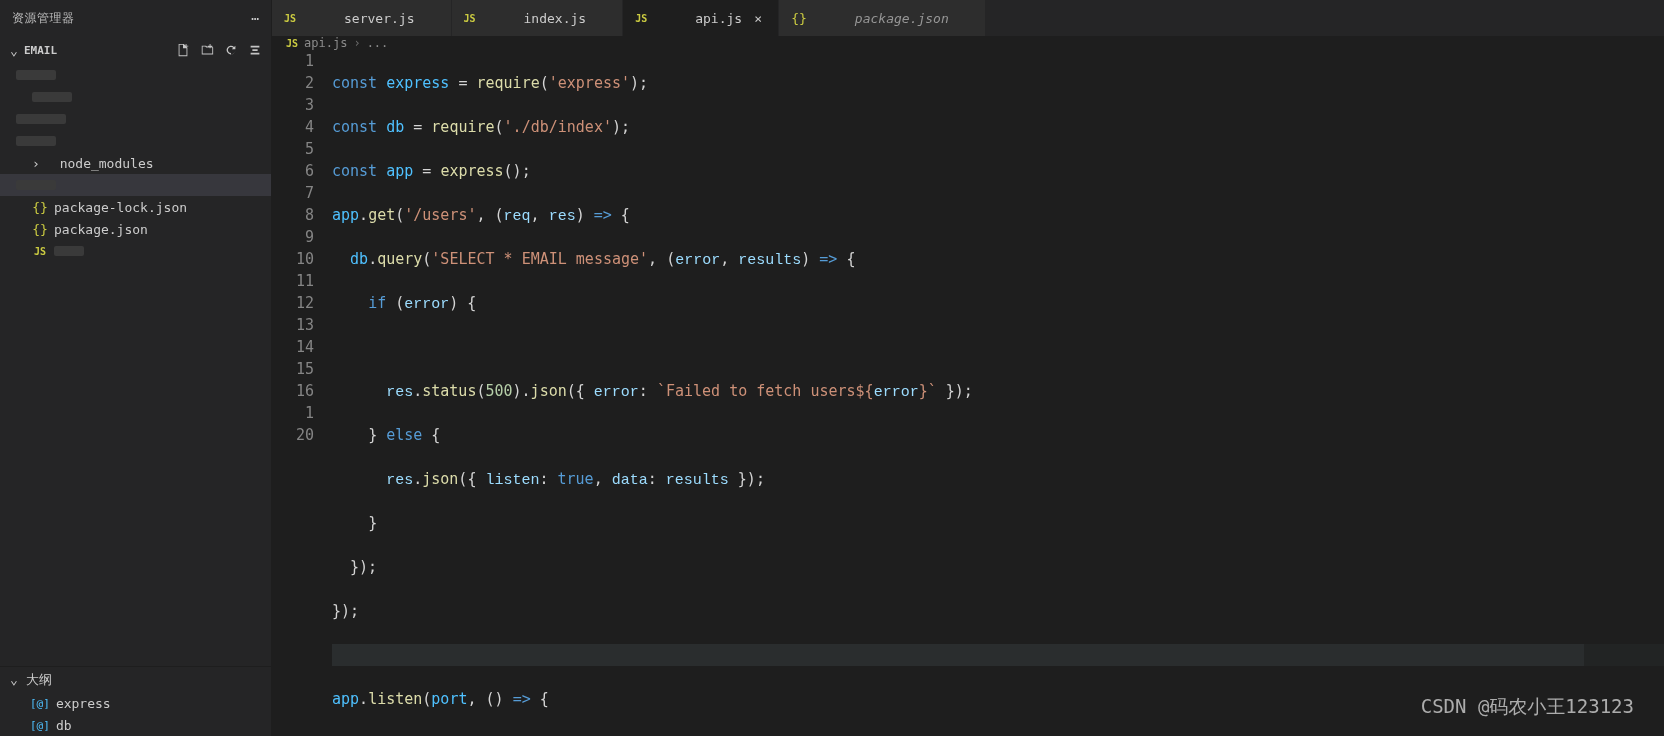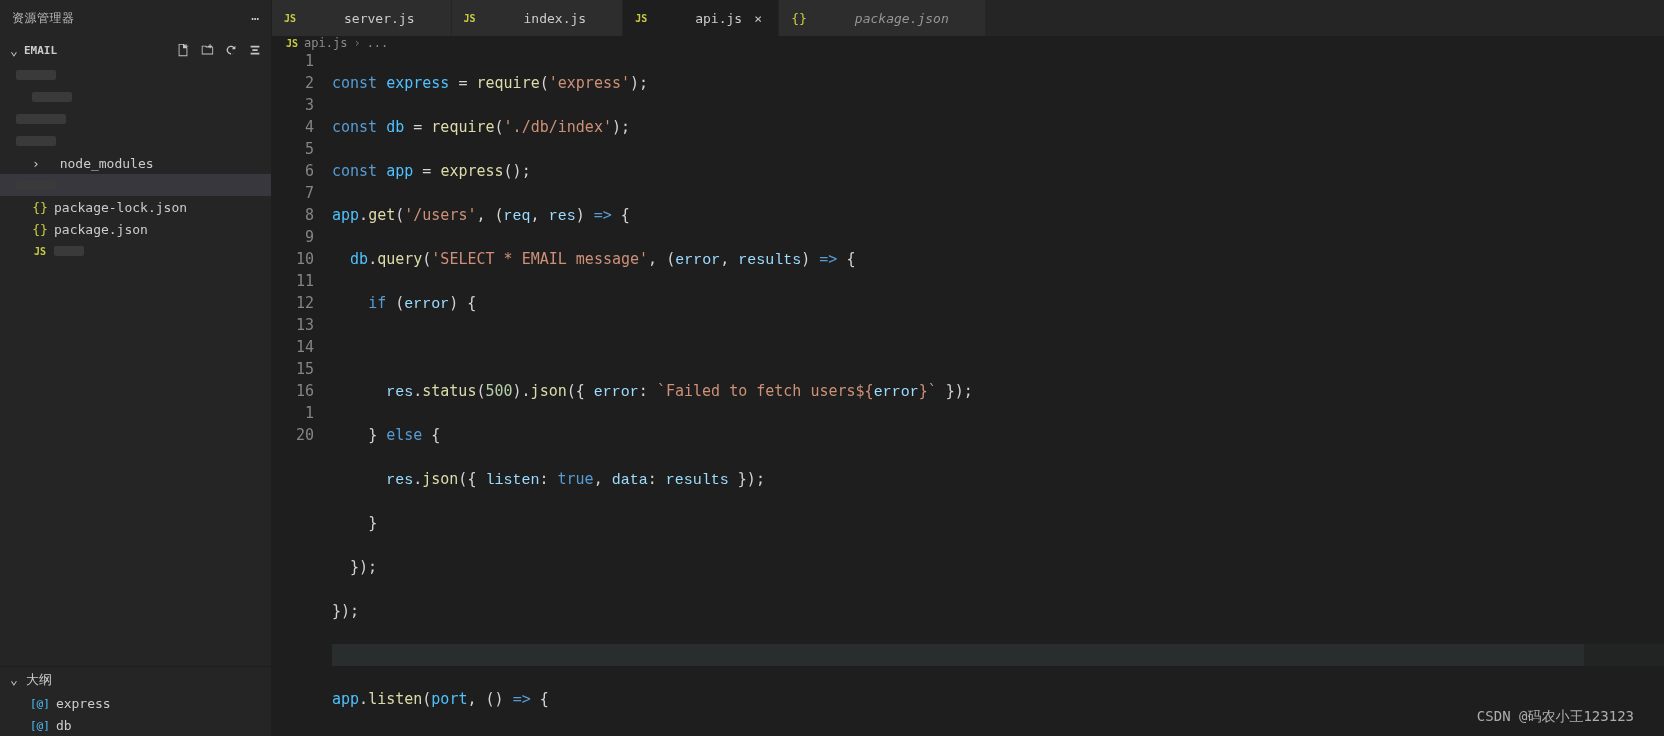--- a/index.html
+++ b/index.html
@@ -47,21 +47,21 @@
 .kw{color:#569cd6;}
 .var{color:#4fc1ff;}
 .fn{color:#dcdcaa;}
 .str{color:#ce9178;}
 .num{color:#b5cea8;}
 .cmt{color:#6a9955;}
 .prop{color:#9cdcfe;font-family:Liberation Mono, monospace;}
 .pl{color:#d4d4d4;}
 .pn{color:#d4d4d4;}
 .minimap{position:absolute;right:0;top:0;width:80px;height:100%;background:#1e1e1e;opacity:0.6;}
-.watermark{position:absolute;right:30px;bottom:10px;color:#d0d0d0;font-size:14px;opacity:0.8;user-select:none;}
+.watermark{position:absolute;right:30px;bottom:16px;color:#d0d0d0;font-size:19px;opacity:0.8;user-select:none;}
 svg{display:block;}
 </style>
 </head>
 <body>
 
 <div class="sidebar">
   <div class="sb-header">
     <span class="sb-title">资源管理器</span>
     <span class="sb-dots">⋯</span>
   </div>

